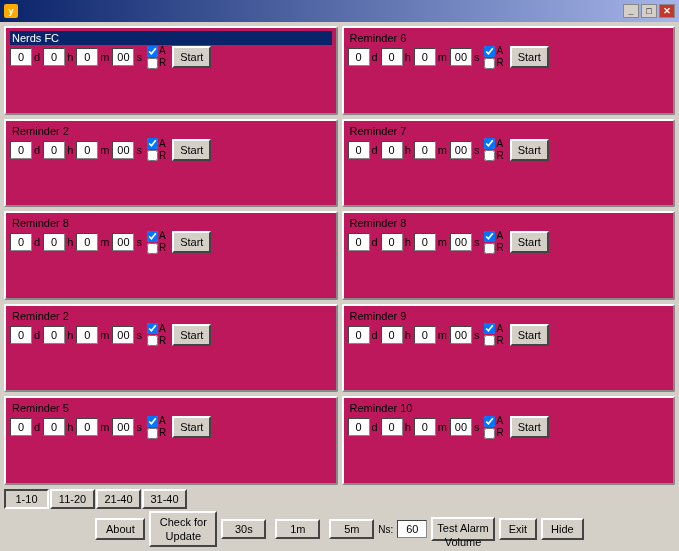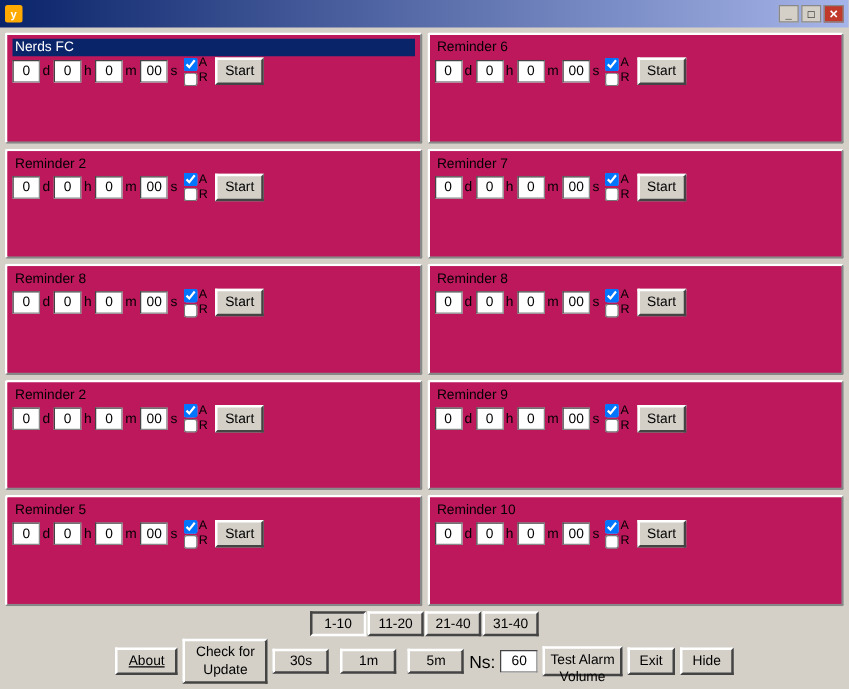--- a/index.html
+++ b/index.html
@@ -141,21 +141,20 @@
       margin-left: 2px;
     }
     .bottom-bar {
       display: flex;
       flex-direction: column;
       gap: 2px;
       padding-top: 2px;
     }
     .bottom-row1 {
       display: flex;
-      justify-content: center;
       gap: 1px;
     }
     .bottom-row2 {
       display: flex;
       align-items: center;
       gap: 4px;
       justify-content: center;
     }
     .page-btn {
       background: #d4d0c8;
@@ -182,35 +181,34 @@
       border-top-color: #fff;
       border-left-color: #fff;
       border-bottom-color: #444;
       border-right-color: #444;
       padding: 3px 8px;
       font-size: 11px;
       cursor: pointer;
       text-align: center;
     }
     .ns-label {
-      font-size: 14px;
+      font-size: 10px;
     }
     .ns-input {
       background: white;
       border: 1px solid #888;
       border-top-color: #444;
       border-left-color: #444;
       width: 30px;
       height: 18px;
       font-size: 11px;
       text-align: center;
     }
     .about-btn {
       min-width: 50px;
-      text-decoration: underline;
     }
     .check-btn {
       min-width: 68px;
       line-height: 1.3;
       height: 36px;
       padding: 2px 4px;
     }
   </style>
 </head>
 <body>

